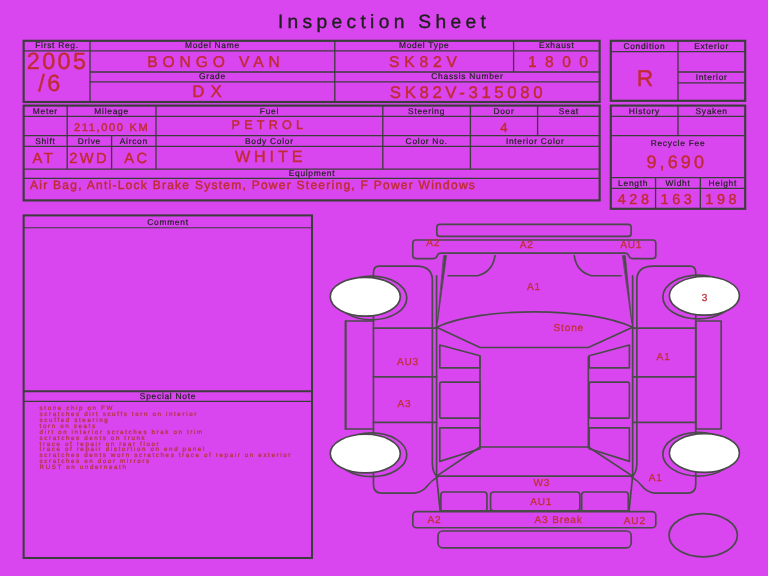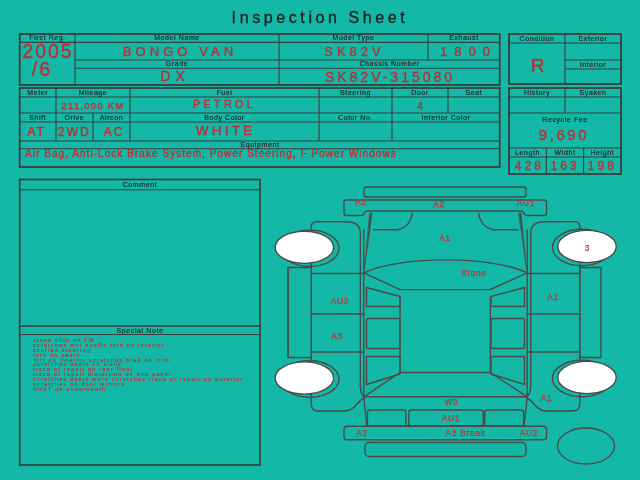--- a/index.html
+++ b/index.html
@@ -1,16 +1,16 @@
 <!DOCTYPE html>
 <html><head>
 <meta charset="utf-8">
 <style>
 html,body{margin:0;padding:0;background:#fff;}
-#page{width:640px;height:480px;position:relative;background:#14b8a6;font-family:"Liberation Sans",sans-serif;}
+#page{width:640px;height:480px;position:relative;background:#d946ef;font-family:"Liberation Sans",sans-serif;}
 svg{display:block;}
 .hd{fill:#1f1f1f;stroke:#1f1f1f;stroke-width:0.15px;font-size:7px;letter-spacing:0.6px;}
 .rv{fill:#c12b33;stroke:#c12b33;stroke-width:0.35px;}
 .lb{fill:#c1303a;stroke:#c1303a;stroke-width:0.25px;font-size:8.4px;letter-spacing:0.7px;}
 </style>
 </head>
 <body>
 <div id="page">
 <svg width="640" height="480" viewBox="0 0 640 480">
 

